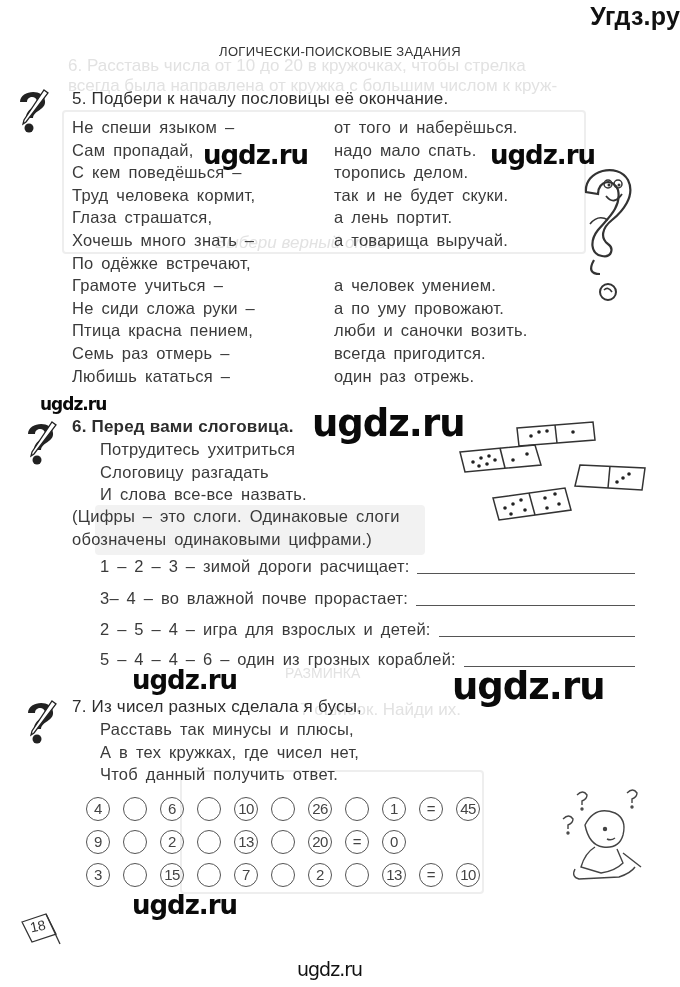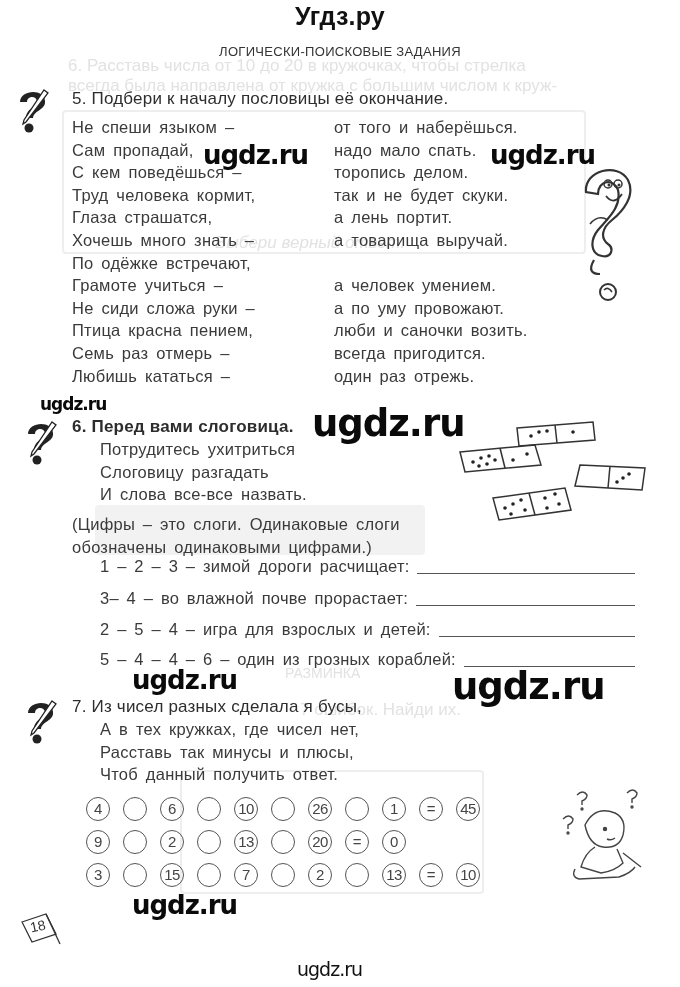--- a/index.html
+++ b/index.html
@@ -3,21 +3,21 @@
 <meta charset="utf-8">
 <style>
   html, body { margin:0; padding:0; }
   body {
     width:680px; height:987px; position:relative; overflow:hidden;
     background:#ffffff; color:#2b2b2b;
     font-family:"Liberation Sans", "DejaVu Sans", sans-serif;
   }
   .abs { position:absolute; }
   .site-title {
-    left:0; width:680px; top:2px; text-align:center;
+    left:0; width:680px; top:2px; text-align:right;
     font-size:25px; font-weight:bold; color:#111; letter-spacing:0.2px;
   }
   .section-title {
     left:0; width:680px; top:44px; text-align:center;
     font-size:13px; color:#333; letter-spacing:0.3px;
   }
   
   .ghost { color:#e2e2e2; font-size:17px; white-space:nowrap; }
   .ghost-box { border:2px solid #eeeeee; border-radius:4px; }
 
@@ -147,21 +147,21 @@
     <circle cx="15" cy="42" r="4.5" fill="#222"></circle>
     <path d="M30 4 L34 7 L12 36 L9 38 L10 34 Z" fill="#fff" stroke="#222" stroke-width="1.3"></path>
   </svg>
 </div>
 <div class="abs task-title" style="left:72px;top:417px;font-weight:bold;">6. Перед вами слоговица.</div>
 <div class="abs poem" style="left:100px;top:438px;">
   <div>Потрудитесь ухитриться</div>
   <div>Слоговицу разгадать</div>
   <div>И слова все-все назвать.</div>
 </div>
-<div class="abs poem" style="left:72px;top:505px;margin-top:8px;">
+<div class="abs poem" style="left:72px;top:505px;">
   <div>(Цифры – это слоги. Одинаковые слоги</div>
   <div>обозначены одинаковыми цифрами.)</div>
 </div>
 
 <div class="abs" style="left:455px;top:420px;width:220px;height:115px;">
   <svg width="220" height="115" viewBox="0 0 220 115">
     <g fill="#fff" stroke="#333" stroke-width="1.5">
       <polygon points="62,8 138,2 140,20 64,26"></polygon>
       <line x1="100" y1="5" x2="102" y2="23"></line>
       <polygon points="5,32 80,25 86,45 10,52"></polygon>
@@ -223,22 +223,22 @@
 
 <div class="abs qicon" style="left:22px;top:697px;">
   <svg width="40" height="52" viewBox="0 0 40 52">
     <path d="M6 16 C6 4 30 2 31 15 C32 24 20 24 19 32 L12 32 C12 22 24 21 23 15 C22 9 13 10 13 16 Z" fill="#222"></path>
     <circle cx="15" cy="42" r="4.5" fill="#222"></circle>
     <path d="M30 4 L34 7 L12 36 L9 38 L10 34 Z" fill="#fff" stroke="#222" stroke-width="1.3"></path>
   </svg>
 </div>
 <div class="abs task-title" style="left:72px;top:697px;">7. Из чисел разных сделала я бусы,</div>
 <div class="abs poem" style="left:100px;top:718px;">
+  <div>Расставь так минусы и плюсы,</div>
   <div>А в тех кружках, где чисел нет,</div>
-  <div>Расставь так минусы и плюсы,</div>
   <div>Чтоб данный получить ответ.</div>
 </div>
 
 <div class="abs beads">
   <div class="bead-row">
     <span class="bead">4</span>
     <span class="bead"></span>
     <span class="bead">6</span>
     <span class="bead"></span>
     <span class="bead">10</span>

